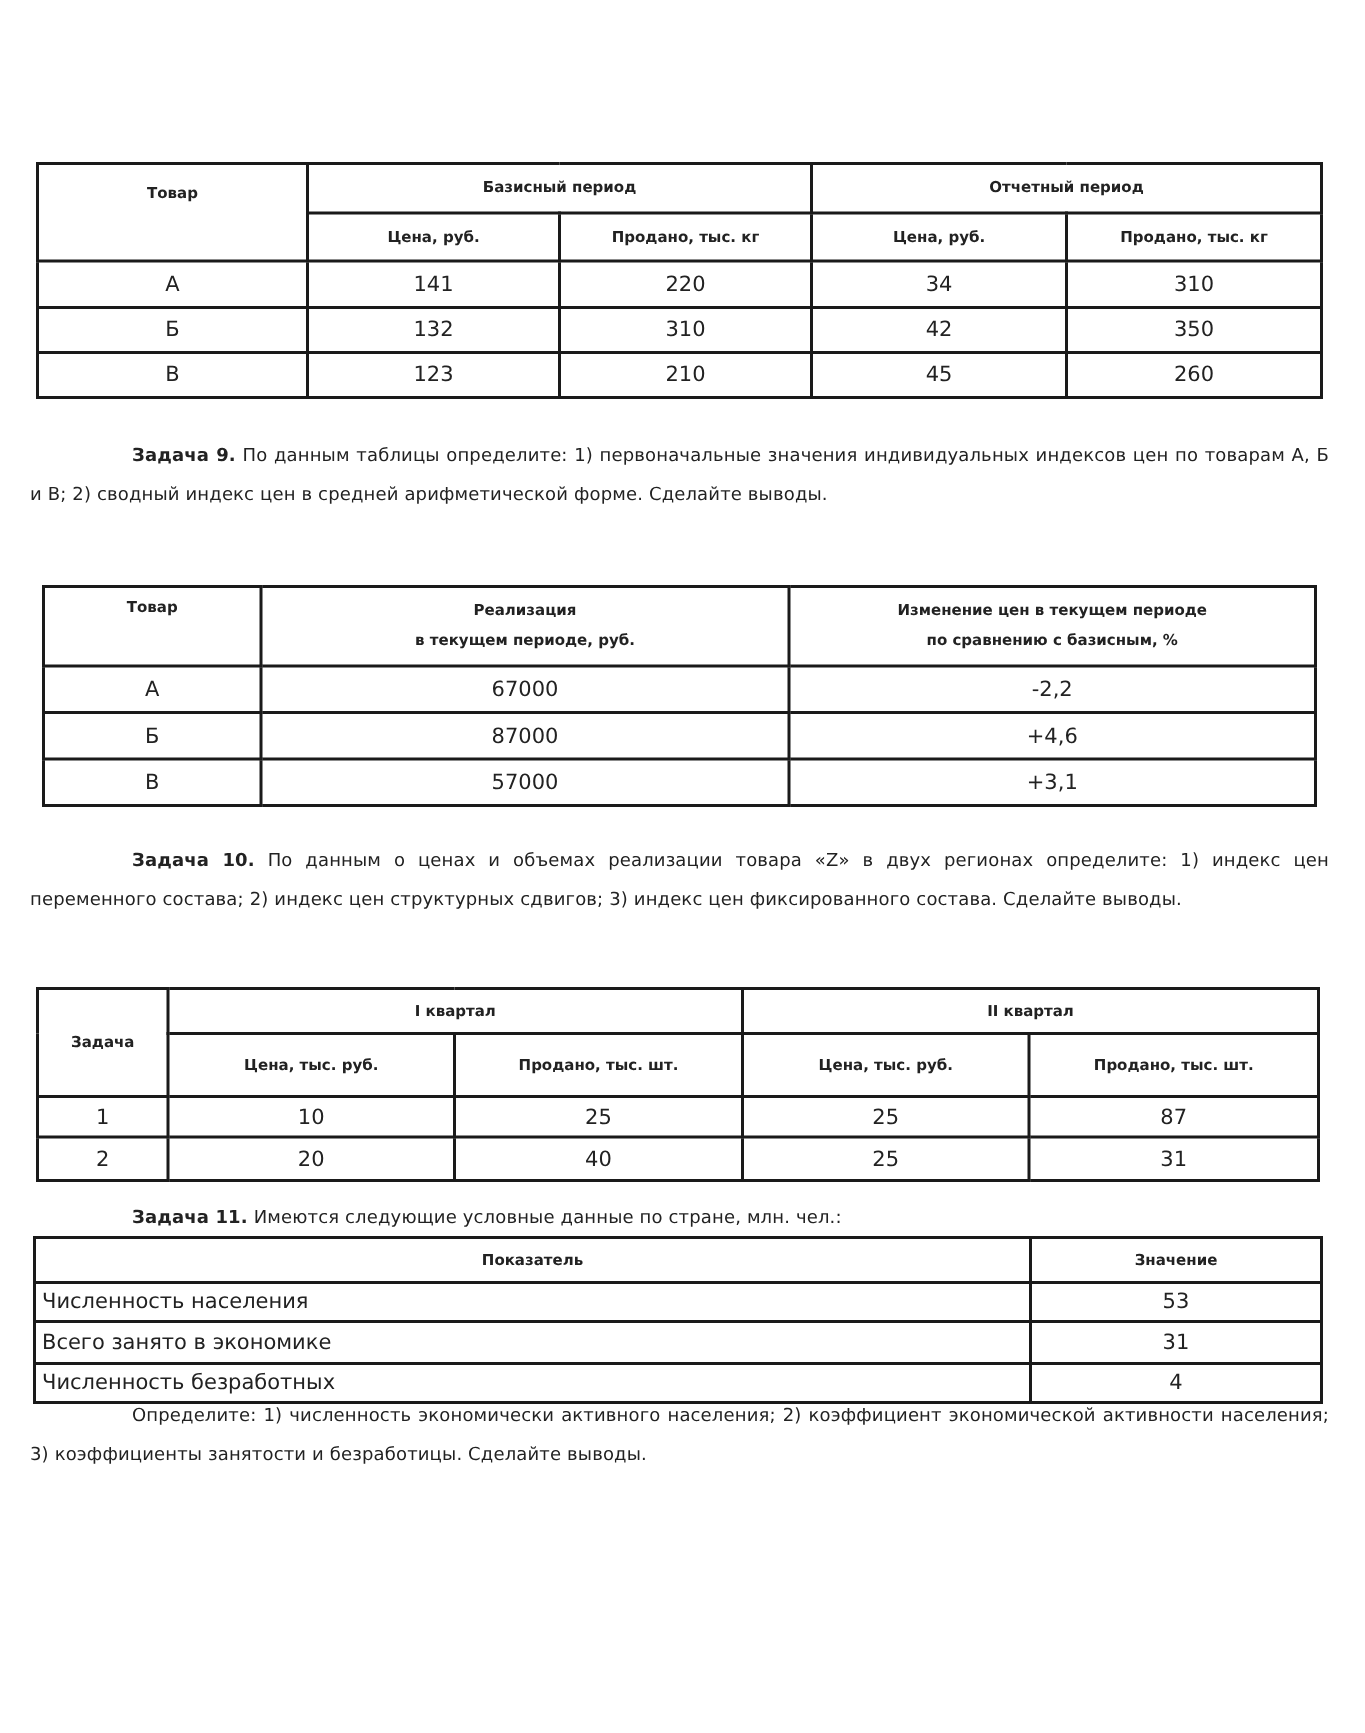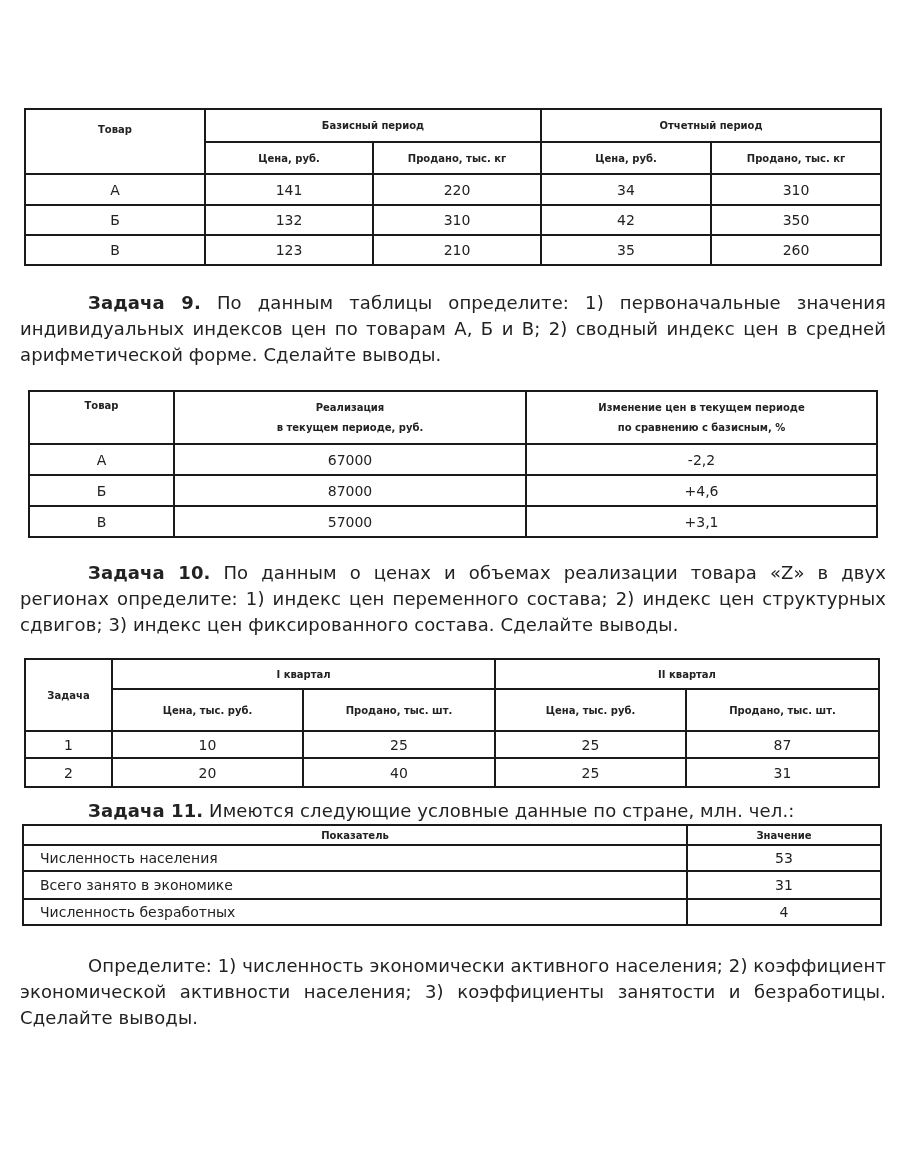--- a/index.html
+++ b/index.html
@@ -1,24 +1,24 @@
 <!DOCTYPE html>
 <html><head>
 <meta charset="utf-8">
 <style>
   html, body { margin:0; padding:0; background:#ffffff; }
   body { width:910px; height:1155px; position:relative; overflow:hidden;
          font-family:"DejaVu Sans", sans-serif; color:#222; }
   table { border-collapse:collapse; position:absolute; table-layout:fixed; }
   td, th { border:2px solid #1a1a1a; text-align:center; padding:0; font-size:14px; font-weight:normal; }
   th { font-weight:bold; font-size:10px; }
-  .para { position:absolute; font-size:18px; line-height:26px; text-align:justify; letter-spacing:0.1px; }
+  .para { position:absolute; font-size:12px; line-height:26px; text-align:justify; letter-spacing:0.1px; }
   .para .bold { font-weight:bold; }
   .indent { display:inline-block; width:68px; }
-  .left { text-align:left; padding-left:16px; }
+  .left { text-align:left; padding-left:4px; }
   .hdr2 { line-height:20px; }
 </style>
 </head>
 <body>
 
 <table style="left:24px; top:108px; width:856px;">
   <colgroup>
       <col style="width:180px">
       <col style="width:168px">
       <col style="width:168px">
@@ -48,21 +48,21 @@
     <td>Б</td>
     <td>132</td>
     <td>310</td>
     <td>42</td>
     <td>350</td>
   </tr>
   <tr style="height:30px">
     <td>В</td>
     <td>123</td>
     <td>210</td>
-    <td>35</td>
+    <td>45</td>
     <td>260</td>
   </tr>
 </tbody>
   </table>
 
 <div class="para" style="left:20px; top:290px; width:866px;">
   <span class="indent"></span><span class="bold">Задача 9.</span><span> По данным таблицы определите: 1) первоначальные значения индивидуальных индексов цен по товарам А, Б и В; 2) сводный индекс цен в средней арифметической форме. Сделайте выводы.</span>
 </div>
 
 <table style="left:28px; top:390px; width:848px;">
@@ -145,34 +145,34 @@
 <div class="para" style="left:20px; top:800px; width:866px; line-height:22px;">
   <span class="indent"></span><span class="bold">Задача  11.</span><span> Имеются следующие условные данные  по стране, млн. чел.:</span>
 </div>
 
 <table style="left:22px; top:824px; width:858px;">
   <colgroup>
       <col style="width:664px">
       <col style="width:194px">
     </colgroup>
   <tbody>
-      <tr style="height:20px">
+      <tr style="height:30px">
     <th>Показатель</th>
     <th>Значение</th>
   </tr>
   <tr style="height:26px">
     <td class="left">Численность населения</td>
     <td>53</td>
   </tr>
   <tr style="height:28px">
     <td class="left">Всего занято  в экономике</td>
     <td>31</td>
   </tr>
   <tr style="height:26px">
     <td class="left">Численность безработных</td>
     <td>4</td>
   </tr>
 </tbody>
   </table>
 
-<div class="para" style="left:20px; top:930px; width:866px;margin-top:23px;">
+<div class="para" style="left:20px; top:930px; width:866px;">
   <span class="indent"></span><span>Определите:  1)  численность  экономически  активного  населения;  2)  коэффициент экономической  активности  населения;  3)  коэффициенты  занятости  и  безработицы.  Сделайте выводы.</span>
 </div>
 
 </body></html>

